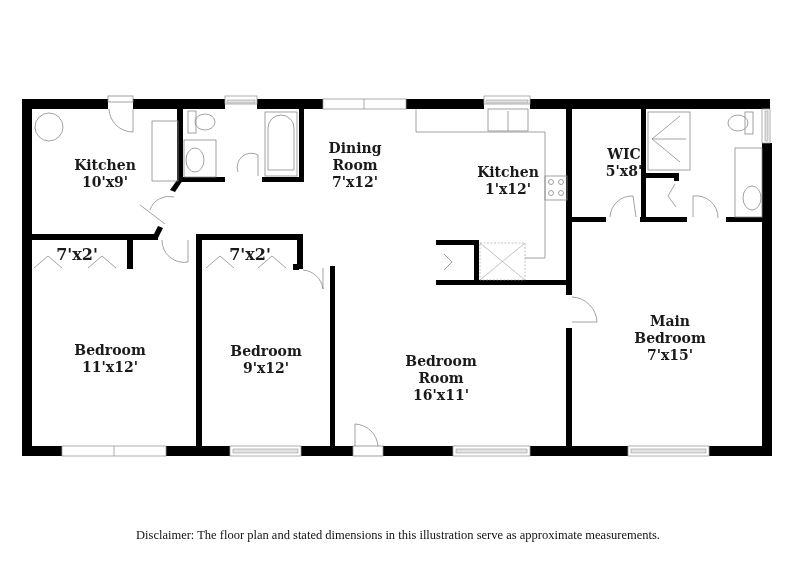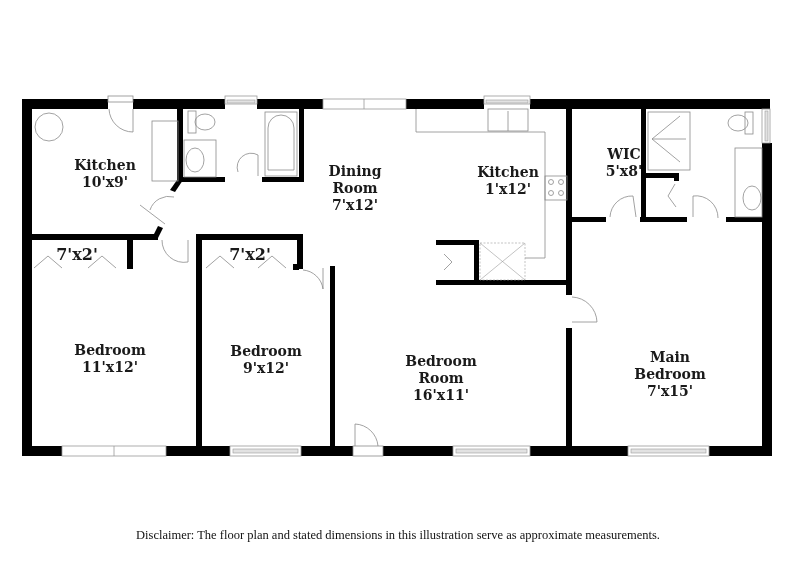--- a/index.html
+++ b/index.html
@@ -188,21 +188,21 @@
 
     <path class="fixture" d="M675,184 L668,196 L676,207"></path>
   </g>
 </svg>
 
 <div class="label" style="left:105px; top:157px;">
   <span>Kitchen</span>
   <span>10'x9'</span>
 </div>
 
-<div class="label" style="left:355px; top:163px;text-align:center;">
+<div class="label" style="left:355px; top:140px;text-align:center;">
   <span>Dining</span>
   <span>Room</span>
   <span>7'x12'</span>
 </div>
 
 <div class="label" style="left:508px; top:164px;">
   <span>Kitchen</span>
   <span>1'x12'</span>
 </div>
 
@@ -220,21 +220,21 @@
   <span>Bedroom</span>
   <span>9'x12'</span>
 </div>
 
 <div class="label" style="left:441px; top:353px;">
   <span>Bedroom</span>
   <span>Room</span>
   <span>16'x11'</span>
 </div>
 
-<div class="label" style="left:670px; top:313px;margin-top:36px;">
+<div class="label" style="left:670px; top:313px;">
   <span>Main</span>
   <span>Bedroom</span>
   <span>7'x15'</span>
 </div>
 
 <div class="closet-label" style="left:77px; top:245px;">7'x2'</div>
 <div class="closet-label" style="left:250px; top:245px;">7'x2'</div>
 
 <div id="disclaimer">
   <span>Disclaimer: The floor plan and stated dimensions in this illustration serve as approximate measurements.</span>

